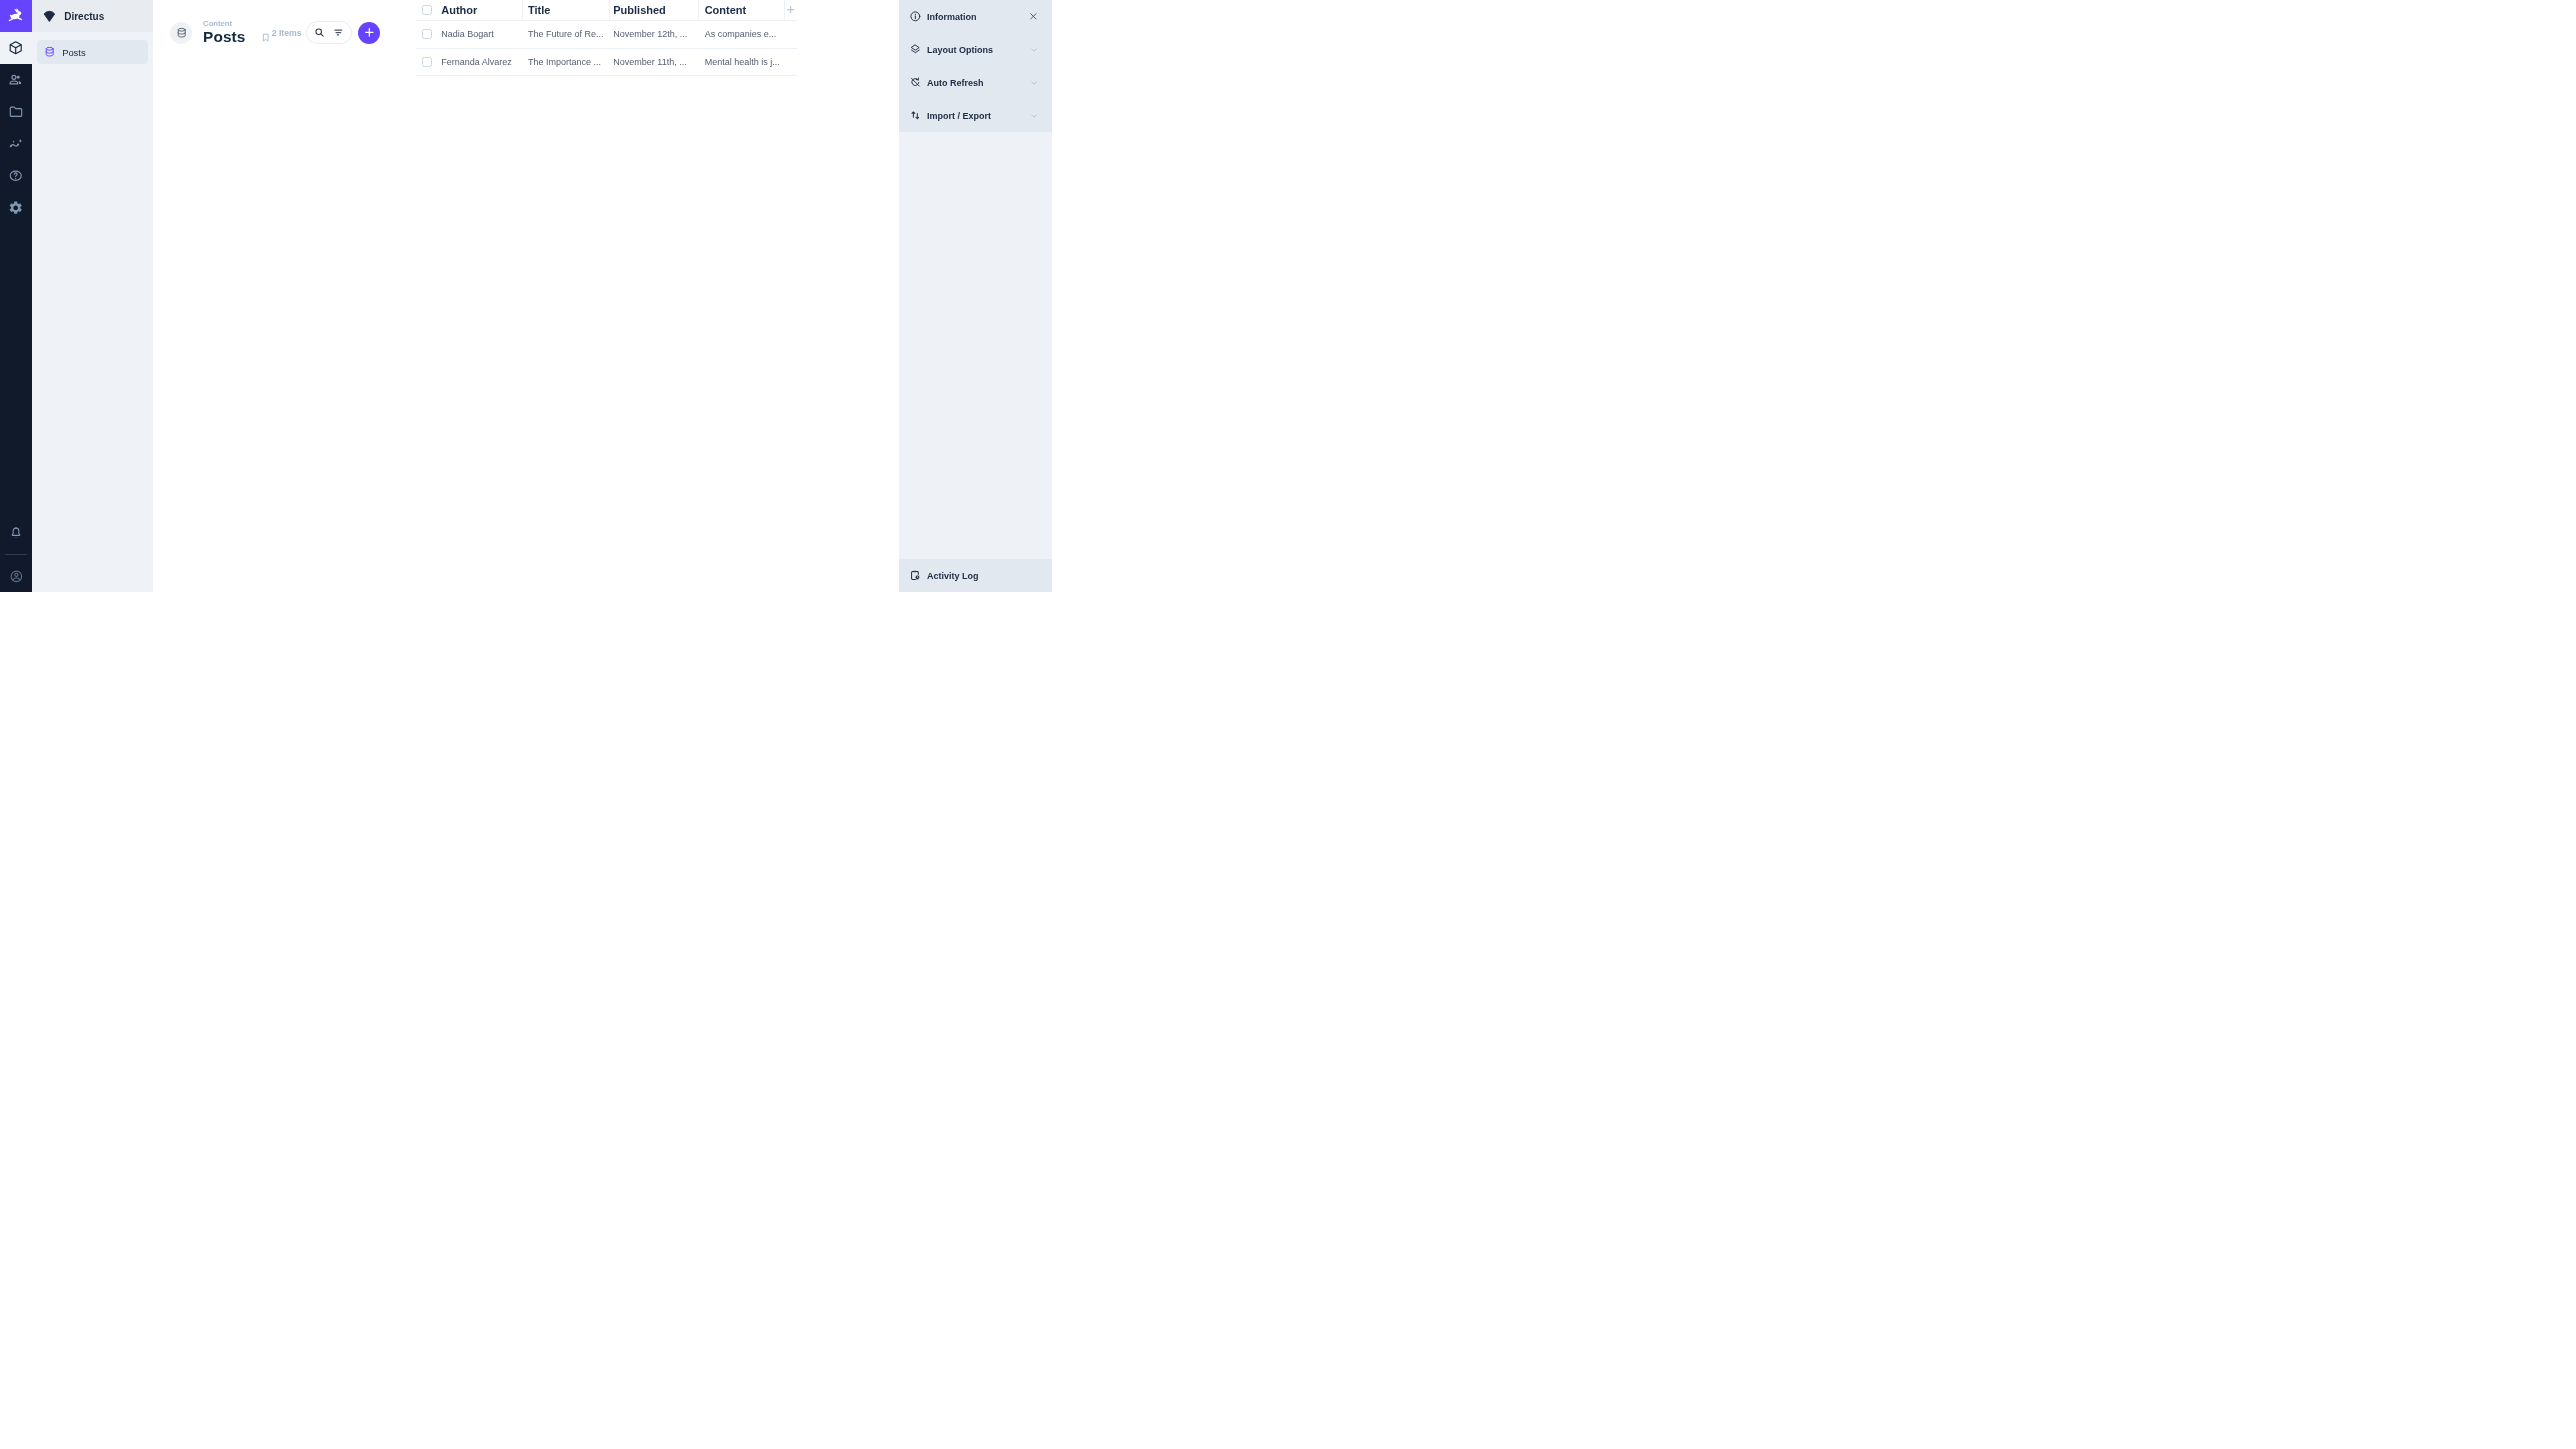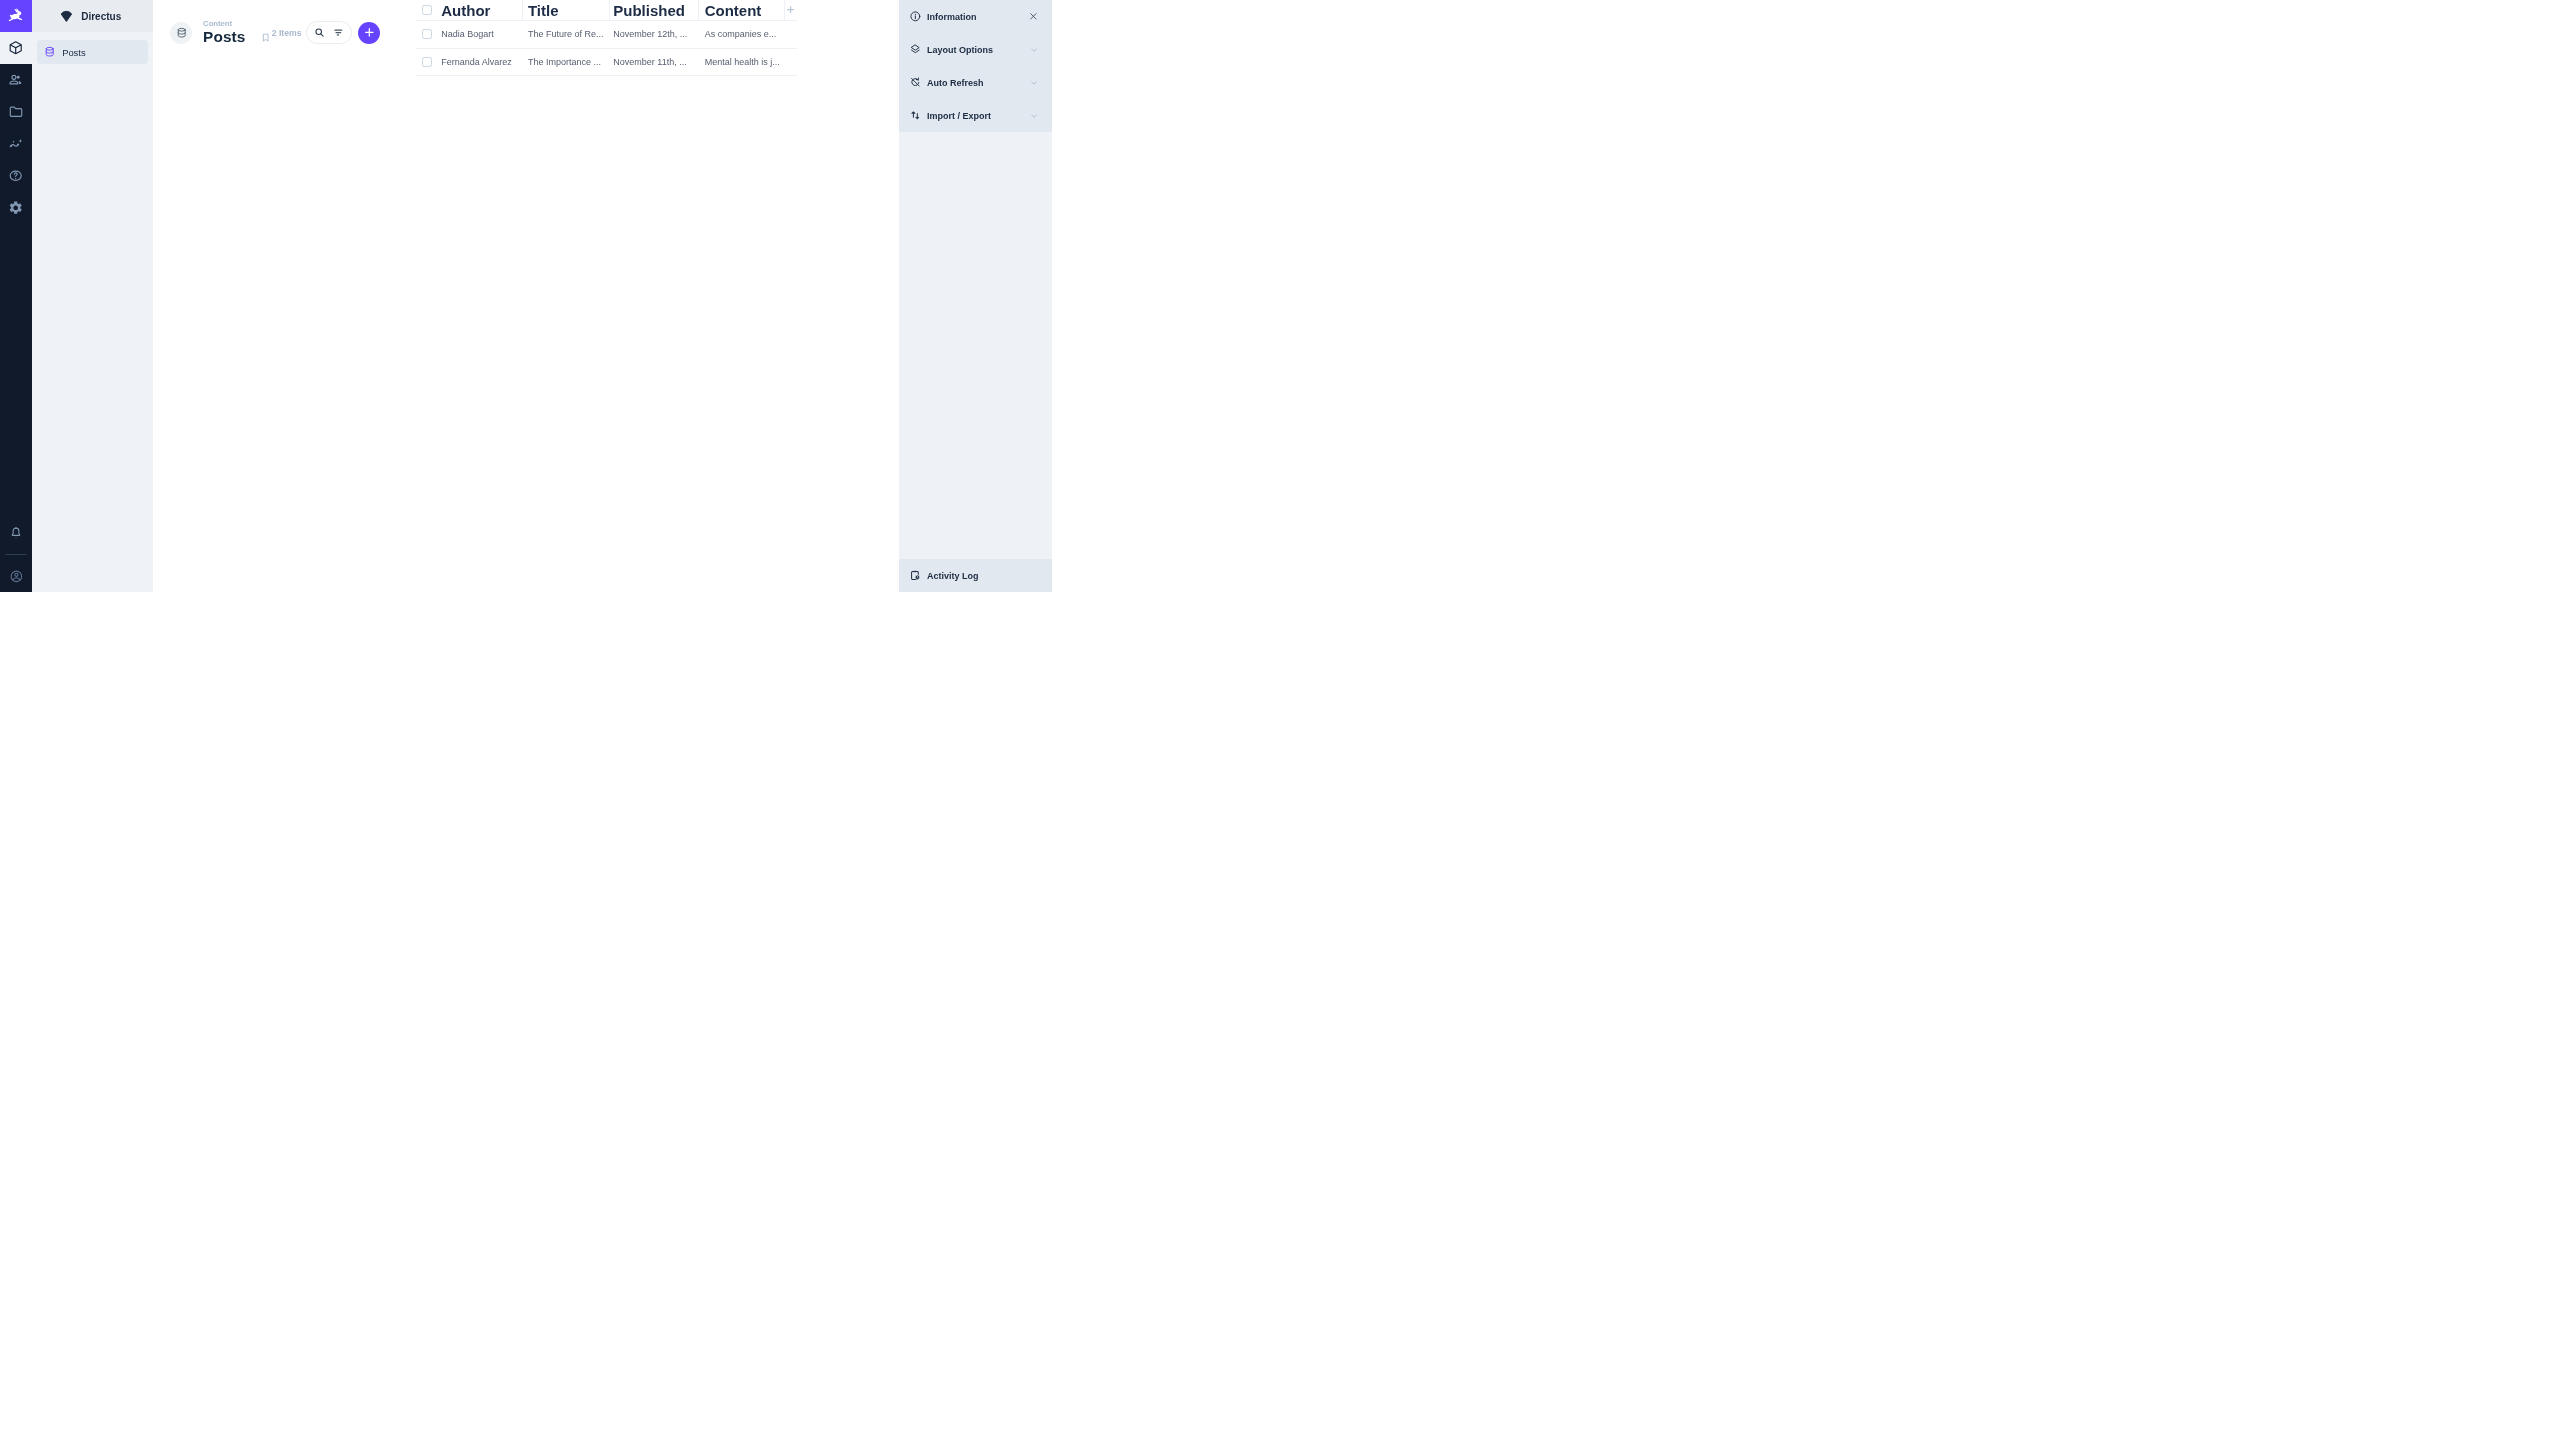--- a/index.html
+++ b/index.html
@@ -16,21 +16,21 @@
   .mod-tile.logo { background:#6644ff; color:#ffffff; }
   .mod-tile.active { background:#eff2f6; color:#16263d; }
   .mod-spacer { flex:1; }
   .mod-divider { height:1.3px; background:#2c3c55; margin:4.7px 4.7px; border-radius:0.7px; }
   .mod-tile.dim { color:#5b6e8c; }
 
   
   .nav-panel { width:121px; min-width:121px; background:#eff2f6;
                display:flex; flex-direction:column; }
   .nav-header { height:32px; background:#e8ecf1; display:flex; align-items:center;
-                padding:0 27px; gap:7.4px; cursor:pointer; color:#1d2b42; }
+                padding:0 10px; gap:7.4px; cursor:pointer; color:#1d2b42; }
   .nav-header .proj-name { font-size:10px; font-weight:700; color:#1c2a3f; }
   .nav-list { padding:8px 5.4px; }
   .nav-item { height:24px; border-radius:4px; background:#e2e8f0; display:flex;
               align-items:center; padding:0 6.7px; gap:6.7px; cursor:pointer; }
   .nav-item .nav-icon { color:#6644ff; }
   .nav-item .nav-label { font-size:9.4px; font-weight:500; color:#172940; }
 
   
   .main { flex:1; background:#ffffff; display:flex; }
   .main-header { height:65px; display:flex; align-items:center; padding:0 18px 0 17.4px; }
@@ -49,21 +49,21 @@
   .pill .p-icon { cursor:pointer; }
   .search-ic { color:#2e3b4e; }
   .filter-ic { color:#4a5565; }
   .add-btn { width:22px; height:22px; border-radius:50%; background:#6644ff;
              color:#fff; display:flex; align-items:center; justify-content:center;
              margin-left:6.7px; cursor:pointer; border:none; }
 
   
   .table { margin:0 18px 0 17.4px; }
   .t-row { display:flex; align-items:center; border-bottom:1.3px solid #edf0f4; }
-  .t-head { height:21px; font-size:15px; font-weight:700; color:#1d2c44; }
+  .t-head { height:21px; font-size:11px; font-weight:700; color:#1d2c44; }
   .t-body { height:27.5px; font-size:9px; color:#555d6e; cursor:pointer; }
   .c-select { width:25.5px; display:flex; align-items:center; align-self:stretch; }
   .checkbox { width:10px; height:10px; border:1.3px solid #ccd7e3; border-radius:2.3px;
               background:#fff; margin-left:6.7px; cursor:pointer; }
   .c-author { width:81px; }
   .c-title, .c-published, .c-content { align-self:stretch; display:flex; align-items:center; }
   .c-title { width:87px; border-left:1.3px solid #edf0f4; padding-left:4.7px;text-align:center; }
   .c-published { width:89px; border-left:1.3px solid #edf0f4; padding-left:3px; }
   .c-content { width:86px; border-left:1.3px solid #edf0f4; padding-left:5.4px; }
   .c-end { align-self:stretch; border-left:1.3px solid #edf0f4; }

